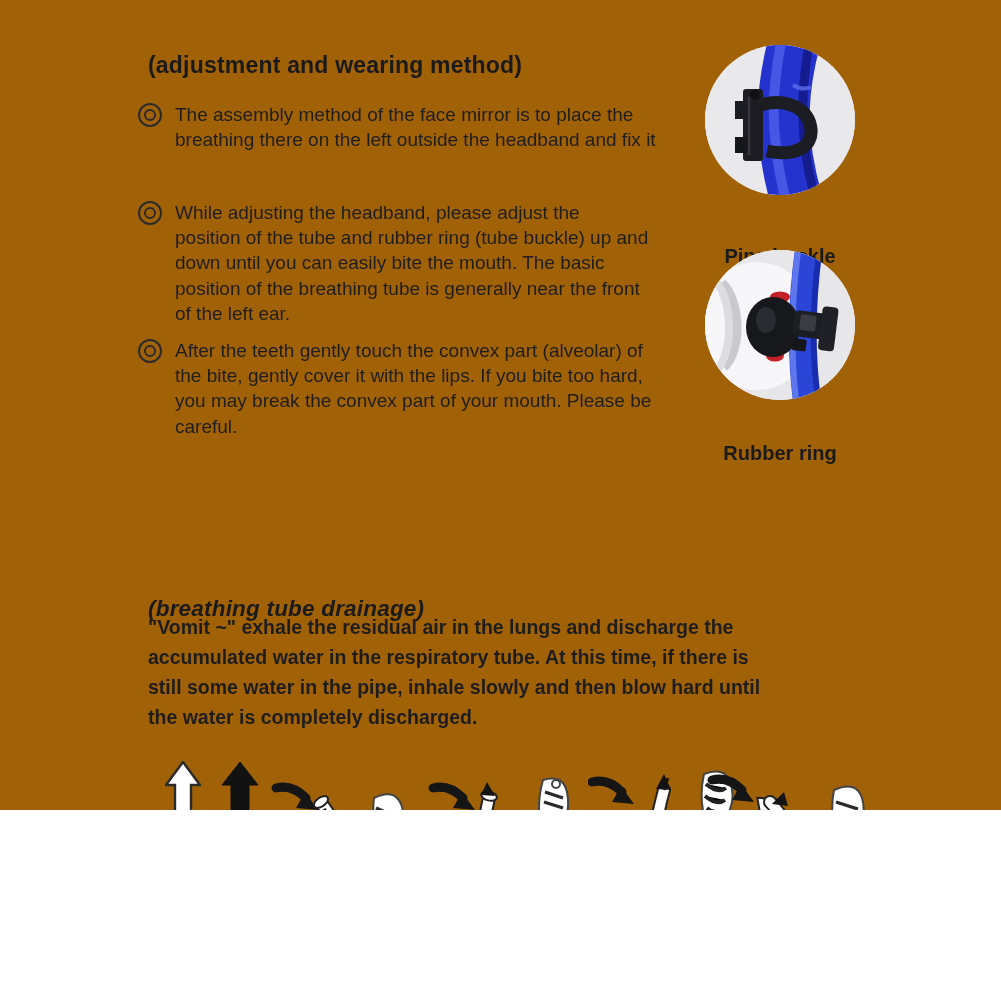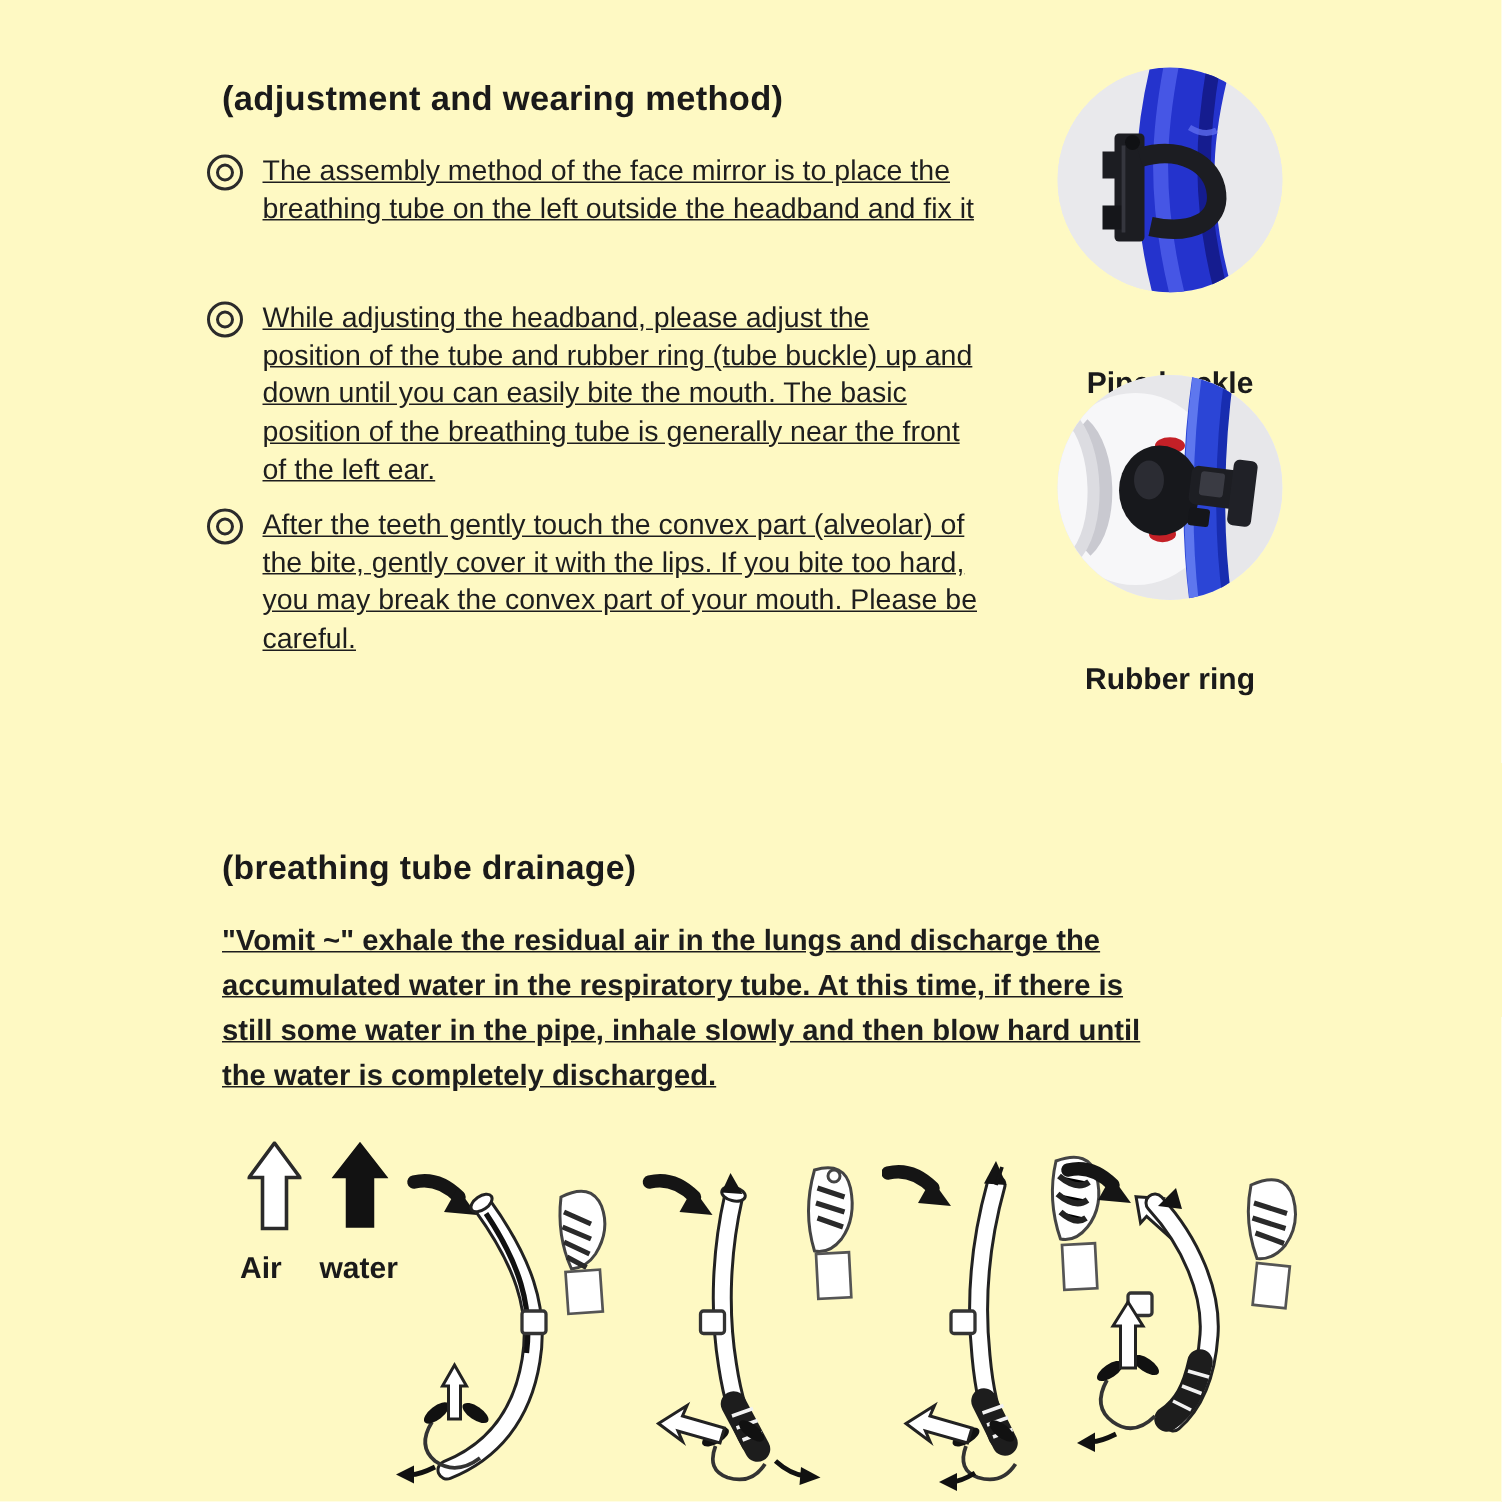--- a/index.html
+++ b/index.html
@@ -1,32 +1,32 @@
 <!DOCTYPE html>
 <html><head>
 <meta charset="utf-8">
 <style>
   * { margin:0; padding:0; box-sizing:border-box; }
   html,body { background:#ffffff; }
   .page {
-    position:relative; width:1001px; height:1001px; background:#fef9c3;
+    position:relative; width:1001px; height:810px; background:#a16207;
     font-family:"Liberation Sans","DejaVu Sans",sans-serif; color:#1c1c1c; overflow:hidden;
   }
   .sec-title {
     position:absolute; left:148px; font-size:23px; font-weight:bold; color:#1a1a1a;
     letter-spacing:0.2px; white-space:nowrap;
   }
   .bullet { position:absolute; left:138px; display:flex; align-items:flex-start; }
   .bicon {
     flex:0 0 auto; width:24px; height:24px; border:2.6px solid #2b2b2b; border-radius:50%;
     display:flex; align-items:center; justify-content:center; margin-top:1px;
   }
   .bicon-inner { width:12px; height:12px; border:2px solid #2b2b2b; border-radius:50%; }
   .btext { margin-left:13px; font-size:19px; line-height:25.2px; color:#1e1e1e; }
-  .line { white-space:nowrap;text-decoration:underline; }
+  .line { white-space:nowrap; }
   .photo-circle {
     position:absolute; width:150px; height:150px; border-radius:50%; overflow:hidden;
     background:#e9e9ec;
   }
   .photo-circle svg { display:block; }
   .photo-label {
     position:absolute; width:150px; text-align:center; font-size:20px; font-weight:bold;
     color:#1a1a1a; white-space:nowrap;margin-top:39px;
   }
   .drain-body { position:absolute; left:148px; top:612px; font-size:19.5px; font-weight:bold;
@@ -40,21 +40,21 @@
 <div class="page">
 
   <div class="sec-title" style="top:52px;">(adjustment and wearing method)</div>
 
   <div class="bullet" style="top:102px;">
     <span class="bicon">
         <span class="bicon-inner"></span>
       </span>
     <div class="btext">
       <div class="line">The assembly method of the face mirror is to place the</div>
-      <div class="line">breathing tube on the left outside the headband and fix it</div>
+      <div class="line">breathing there on the left outside the headband and fix it</div>
     </div>
   </div>
 
   <div class="bullet" style="top:200px;">
     <span class="bicon">
         <span class="bicon-inner"></span>
       </span>
     <div class="btext">
       <div class="line">While adjusting the headband, please adjust the</div>
       <div class="line">position of the tube and rubber ring (tube buckle) up and</div>
@@ -117,21 +117,21 @@
         <ellipse cx="61" cy="70" rx="10" ry="13" fill="#2b2c33"></ellipse>
         <rect x="90" y="60" width="40" height="26" rx="5" fill="#1d1e23" transform="rotate(7 90 60)"></rect>
         <rect x="118" y="56" width="16" height="44" rx="4" fill="#202127" transform="rotate(7 118 56)"></rect>
         <rect x="96" y="64" width="16" height="16" rx="2" fill="#3a3b43" transform="rotate(7 96 64)"></rect>
         <rect x="88" y="88" width="14" height="12" rx="2" fill="#15161a" transform="rotate(7 88 88)"></rect>
       </g>
     </svg>
   </div>
   <div class="photo-label" style="left:705px; top:403px;">Rubber ring</div>
 
-  <div class="sec-title" style="top:566px; font-size:22.5px;">(breathing tube drainage)</div>
+  <div class="sec-title" style="top:596px; font-size:22.5px;font-style:italic;">(breathing tube drainage)</div>
 
   <div class="drain-body">
     <div class="line">"Vomit ~" exhale the residual air in the lungs and discharge the</div>
     <div class="line">accumulated water in the respiratory tube. At this time, if there is</div>
     <div class="line">still some water in the pipe, inhale slowly and then blow hard until</div>
     <div class="line">the water is completely discharged.</div>
   </div>
 
   <svg class="fig" style="left:165px; top:761px;" width="36" height="60" viewBox="0 0 36 60">
     <polygon points="18,1 35,24 26,24 26,58 10,58 10,24 1,24" fill="#ffffff" stroke="#2a2a2a" stroke-width="2.4"></polygon>

